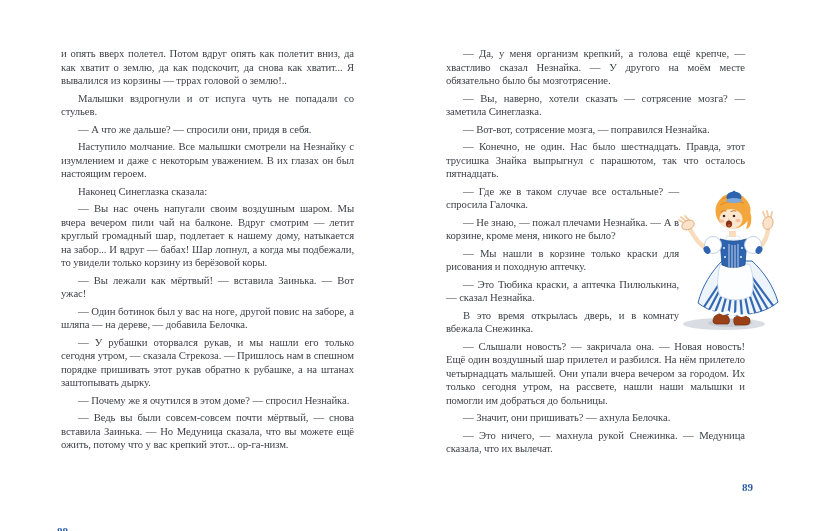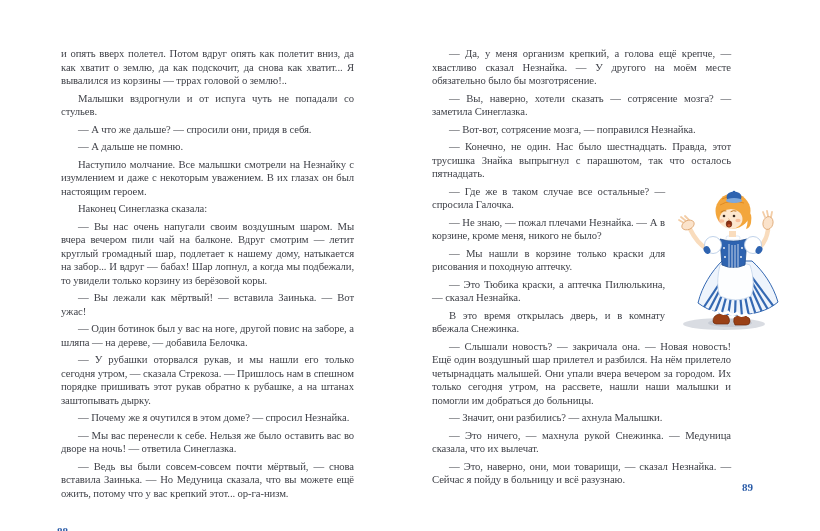--- a/index.html
+++ b/index.html
@@ -25,21 +25,21 @@
   }
   .text-col p {
     margin: 4px;
     text-align: justify;
     text-indent: 17px;
   }
   .text-col p.noindent {
     text-indent: 0;
   }
   .col-left  { left: 57px;  width: 301px; }
-  .col-right { left: 428px; width: 307px; }
+  .col-right { left: 442px; width: 307px; }
   .wrap-spacer {
     float: right;
     width: 70px;
     height: 152px;
   }
   .page-num {
     position: absolute;
     top: 477px;
     font-size: 11px;
     font-weight: bold;
@@ -65,47 +65,44 @@
 </style>
 </head>
 <body>
 
 <div class="spread">
 
   <div class="text-col col-left">
     <p class="noindent">и опять вверх полетел. Потом вдруг опять как полетит вниз, да как хватит о землю, да как подскочит, да снова как хватит... Я вывалился из корзины — тррах головой о землю!..</p>
     <p>Малышки вздрогнули и от испуга чуть не попадали со стульев.</p>
     <p>— А что же дальше? — спросили они, придя в себя.</p>
-    <p>— А дальше не помню.</p>
     <p>Наступило молчание. Все малышки смотрели на Незнайку с изумлением и даже с некоторым уважением. В их глазах он был настоящим героем.</p>
     <p>Наконец Синеглазка сказала:</p>
     <p>— Вы нас очень напугали своим воздушным шаром. Мы вчера вечером пили чай на балконе. Вдруг смотрим — летит круглый громадный шар, подлетает к нашему дому, натыкается на забор... И вдруг — бабах! Шар лопнул, а когда мы подбежали, то увидели только корзину из берёзовой коры.</p>
     <p>— Вы лежали как мёртвый! — вставила Заинька. — Вот ужас!</p>
     <p>— Один ботинок был у вас на ноге, другой повис на заборе, а шляпа — на дереве, — добавила Белочка.</p>
     <p>— У рубашки оторвался рукав, и мы нашли его только сегодня утром, — сказала Стрекоза. — Пришлось нам в спешном порядке пришивать этот рукав обратно к рубашке, а на штанах заштопывать дырку.</p>
     <p>— Почему же я очутился в этом доме? — спросил Незнайка.</p>
-    <p>— Мы вас перенесли к себе. Нельзя же было оставить вас во дворе на ночь! — ответила Синеглазка.</p>
     <p>— Ведь вы были совсем-совсем почти мёртвый, — снова вставила Заинька. — Но Медуница сказала, что вы можете ещё ожить, потому что у вас крепкий этот... ор-га-низм.</p>
   </div>
 
   <div class="text-col col-right">
     <p>— Да, у меня организм крепкий, а голова ещё крепче, — хвастливо сказал Незнайка. — У другого на моём месте обязательно было бы мозготрясение.</p>
     <p>— Вы, наверно, хотели сказать — сотрясение мозга? — заметила Синеглазка.</p>
     <p>— Вот-вот, сотрясение мозга, — поправился Незнайка.</p>
     <p>— Конечно, не один. Нас было шестнадцать. Правда, этот трусишка Знайка выпрыгнул с парашютом, так что осталось пятнадцать.</p>
     <div class="wrap-spacer"></div>
     <p>— Где же в таком случае все остальные? — спросила Галочка.</p>
     <p>— Не знаю, — пожал плечами Незнайка. — А в корзине, кроме меня, никого не было?</p>
     <p>— Мы нашли в корзине только краски для рисования и походную аптечку.</p>
     <p>— Это Тюбика краски, а аптечка Пилюлькина, — сказал Незнайка.</p>
     <p>В это время открылась дверь, и в комнату вбежала Снежинка.</p>
     <p>— Слышали новость? — закричала она. — Новая новость! Ещё один воздушный шар прилетел и разбился. На нём прилетело четырнадцать малышей. Они упали вчера вечером за городом. Их только сегодня утром, на рассвете, нашли наши малышки и помогли им добраться до больницы.</p>
-    <p>— Значит, они разбились? — ахнула Малышки.</p>
+    <p>— Значит, они пришивать? — ахнула Белочка.</p>
     <p>— Это ничего, — махнула рукой Снежинка. — Медуница сказала, что их вылечат.</p>
-    <p>— Это, наверно, они, мои товарищи, — сказал Незнайка. — Сейчас я пойду в больницу и всё разузнаю.</p>
   </div>
 
   <svg class="girl" viewBox="0 0 114 150" aria-hidden="true">
 
     <ellipse cx="50" cy="137" rx="41" ry="6" fill="#ccd0d8" opacity="0.75"></ellipse>
     <ellipse cx="56" cy="136" rx="22" ry="4" fill="#b9bec9" opacity="0.6"></ellipse>
 
     <line x1="52" y1="112" x2="50" y2="129" stroke="#3a6cb4" stroke-width="5"></line>
     <line x1="64" y1="112" x2="67" y2="129" stroke="#3a6cb4" stroke-width="5"></line>
 

